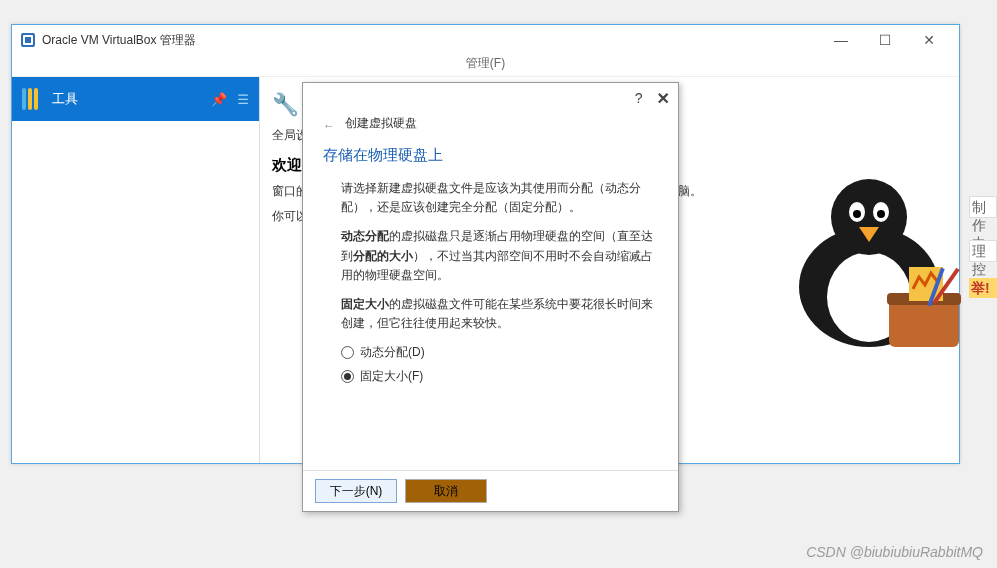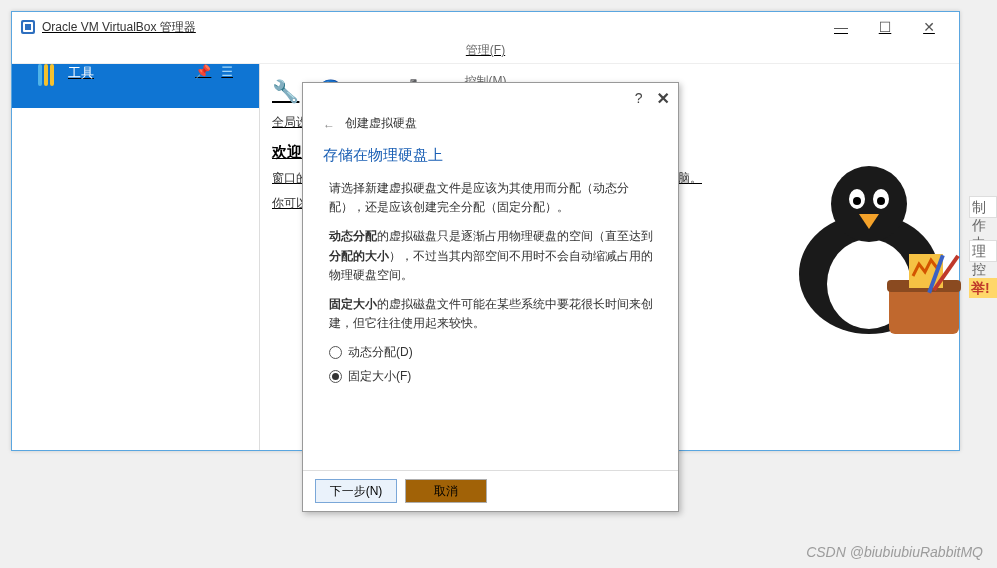--- a/index.html
+++ b/index.html
@@ -1,44 +1,44 @@
 <!DOCTYPE html>
 <html><head>
 <meta charset="utf-8">
 <style>
   * { box-sizing: border-box; font-family: "Microsoft YaHei", "Segoe UI", sans-serif; }
   body { margin: 0; background: #f0f0f0; width: 997px; height: 568px; overflow: hidden; position: relative; }
-  .main-window { position: absolute; left: 11px; top: 11px; width: 949px; height: 440px; background: #fff; border: 1px solid #5aa6e0; box-shadow: 0 0 4px rgba(0,0,0,0.15); text-decoration: underline; }
+  .main-window { position: absolute; left: 11px; top: 24px; width: 949px; height: 440px; background: #fff; border: 1px solid #5aa6e0; box-shadow: 0 0 4px rgba(0,0,0,0.15); }
   .titlebar { height: 30px; display: flex; align-items: center; padding: 0 8px; font-size: 12px; color: #333; }
   .titlebar .vb-icon { width: 16px; height: 16px; margin-right: 6px; }
   .titlebar .spacer { flex: 1; }
   .winbtn { width: 44px; height: 28px; display: flex; align-items: center; justify-content: center; color: #555; font-size: 14px; }
   .menubar { height: 22px; display: flex; align-items: center; padding: 0 8px; gap: 14px; font-size: 12px; color: #666; border-bottom: 1px solid #eee; flex-direction: column; }
   .body { display: flex; height: calc(100% - 52px); }
   .sidebar { width: 248px; background: #fff; border-right: 1px solid #ddd; }
-  .tools-row { height: 44px; background: #0f75d3; color: #fff; display: flex; padding: 0 26px; gap: 10px; font-size: 13px; }
+  .tools-row { height: 44px; background: #0f75d3; color: #fff; display: flex; align-items: center; padding: 0 10px; gap: 10px; font-size: 13px; }
   .tools-row .spacer { flex: 1; }
   .tool-icons { display:flex; gap:2px; margin-right:4px;}
   .tool-icons span{ display:inline-block; width:4px; height:22px; border-radius:2px;}
   .content { flex: 1; position: relative; padding: 8px 12px; }
   .toolbar-icons { height: 40px; display:flex; align-items:center; gap:18px; }
   .toolbar-icons span{ font-size:22px; }
   .truncated { font-size:12px; color:#333; margin-top:2px; }
   .welcome-row { font-size: 15px; font-weight: bold; margin-top: 12px; }
   .hint { font-size: 12px; color: #333; margin-top: 8px; }
   .penguin-art { position:absolute; right:-20px; top:70px; width:220px; height:220px; }
   
   .dialog { position: absolute; left: 302px; top: 82px; width: 377px; height: 430px; background: #fff; border: 1px solid #999; box-shadow: 2px 2px 6px rgba(0,0,0,0.25); display:flex; flex-direction:column; }
   .dlg-titlebar { height: 30px; display:flex; align-items:center; justify-content:flex-end; padding:0 8px; gap:14px; color:#444; }
   .dlg-titlebar .help { font-size:14px; }
   .dlg-titlebar .close { font-size:16px; font-weight:bold; }
   .dlg-body { padding: 2px 20px 10px 20px; flex:1; font-size:12px; color:#333; }
   .dlg-back-row { display:flex; align-items:center; gap:10px; font-size:12px; margin-bottom:14px; }
   .dlg-heading { color:#1a5fb4; font-size:15px; margin: 6px 0 14px 0; }
-  .dlg-section { margin-left: 6px; line-height: 1.6; }
+  .dlg-section { margin-left: 18px; line-height: 1.6; }
   .dlg-para { margin-bottom: 10px; }
   .radio-row { display:flex; align-items:center; gap:6px; margin: 4px 0; font-size:12px; }
   .radio { width:13px; height:13px; border:1px solid #555; border-radius:50%; display:inline-flex; align-items:center; justify-content:center; }
   .radio.checked::after{ content:""; width:7px; height:7px; background:#333; border-radius:50%; }
   .dlg-footer { border-top:1px solid #ddd; padding:8px 12px; display:flex; justify-content:flex-start; gap:8px; }
   .btn { min-width: 82px; height:24px; font-size:12px; background:#a16207; border:1px solid #adadad; display:flex; align-items:center; justify-content:center; }
   .btn.primary { border:1px solid #7aa7d8; background:#eaf2fb; }
   .watermark { position:absolute; right:14px; bottom:8px; color:rgba(120,120,120,0.7); font-size:14px; font-style:italic; }
   
   .side-frag { position:absolute; font-size:14px; color:#666; }

